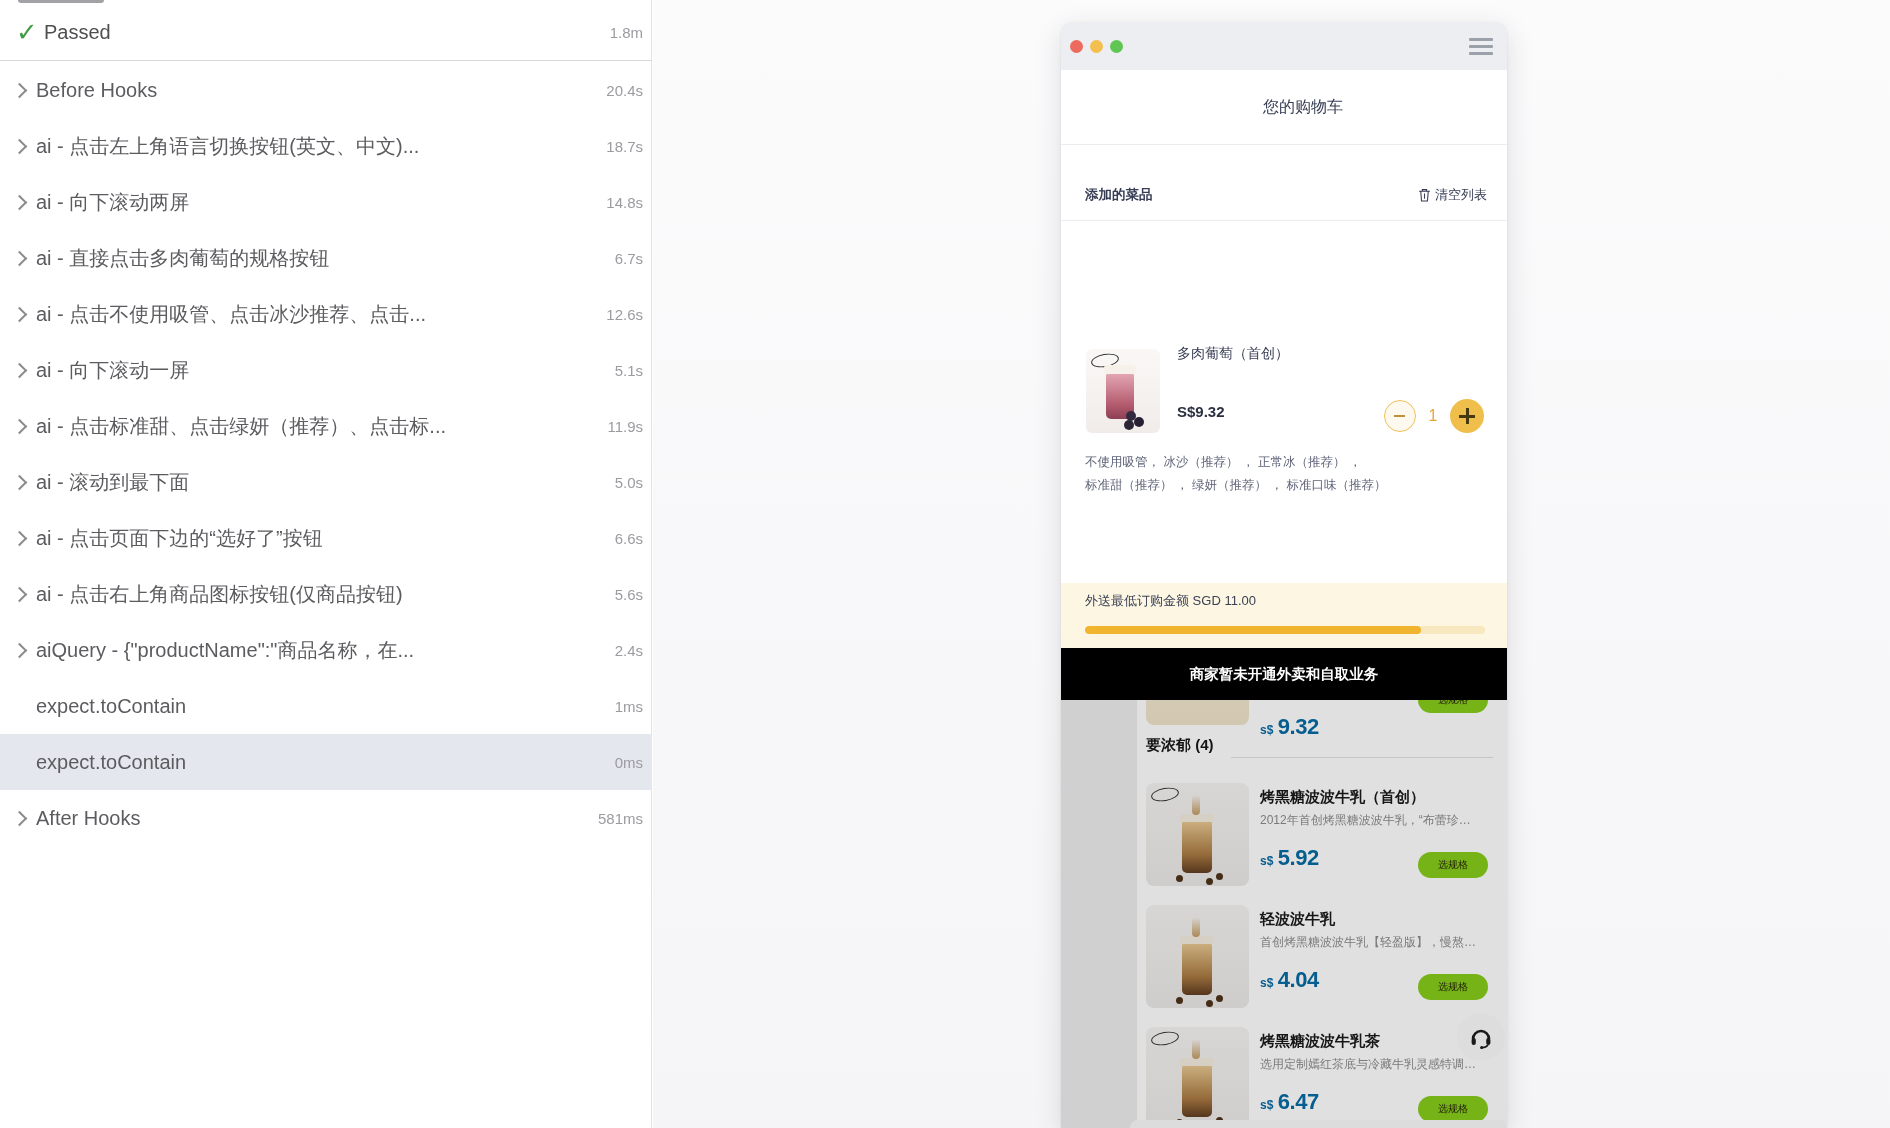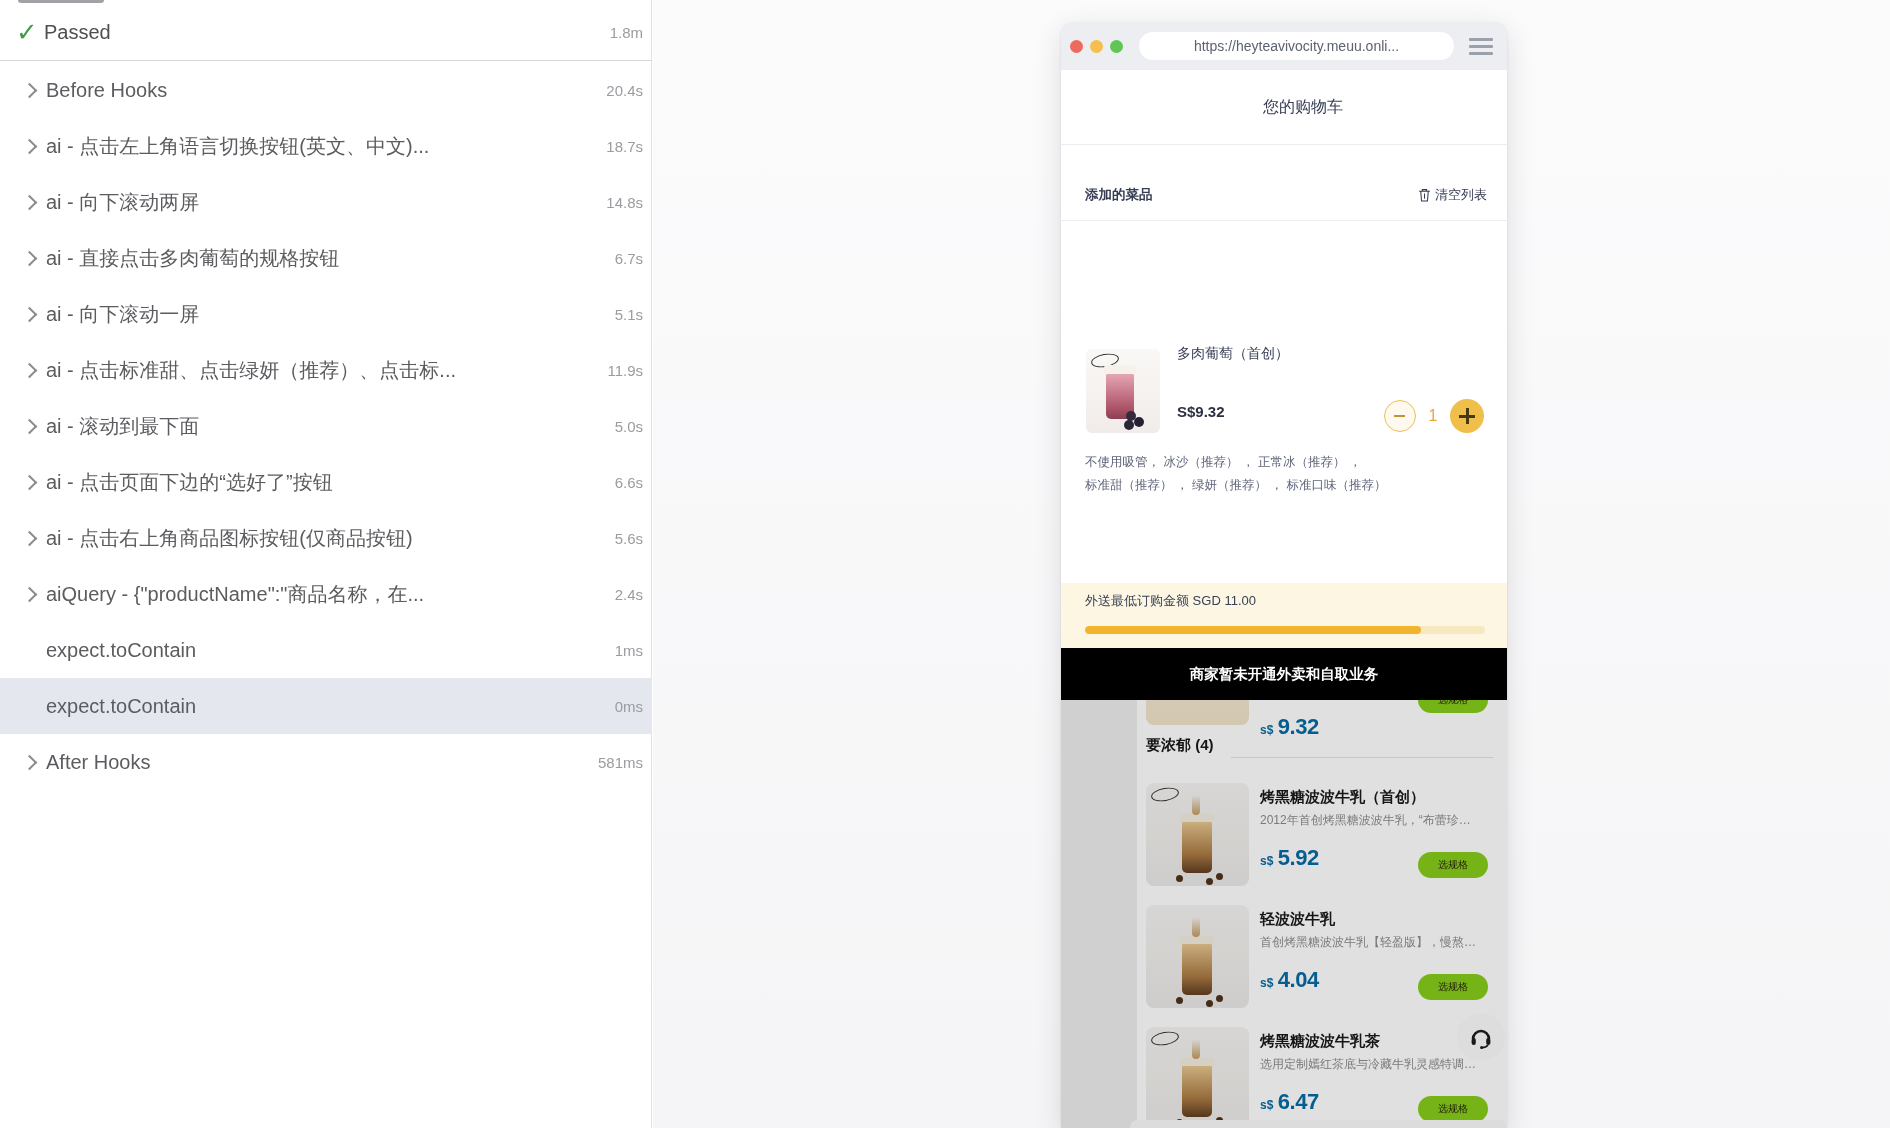--- a/index.html
+++ b/index.html
@@ -12,21 +12,21 @@
     background:#fff; border-right:1px solid #e2e2e4; }
   .partial-el { position:absolute; left:18px; top:0; width:86px; height:3px;
     background:#a2a2a6; border-radius:0 0 3px 3px; }
   .status-row { position:absolute; left:0; top:4px; width:652px; height:56px;
     display:flex; align-items:center; padding:0 9px 0 10px; }
   .check { color:#3f9c43; font-size:26px; width:34px; text-align:center; }
   .status-label { font-size:20px; color:#4f4f52; }
   .status-duration { margin-left:auto; font-size:15px; color:#9b9ba1; }
   .top-divider { position:absolute; left:0; top:60px; width:652px; height:1px; background:#d8d8da; }
   .step-list { position:absolute; left:0; top:62px; width:652px; }
-  .step-row { height:56px; display:flex; align-items:center; padding:0 9px 0 12px; }
+  .step-row { height:56px; display:flex; align-items:center; padding:0 9px 0 2px; }
   .step-row.hl { background:#e4e7ee; }
   .chev { width:34px; display:flex; justify-content:center; flex:none; }
   .chev::after { content:""; width:9px; height:9px; border-top:2px solid #8c8c90;
     border-right:2px solid #8c8c90; transform:rotate(45deg); }
   .chev.hidden::after { display:none; }
   .step-label { font-size:20px; color:#5c5c60; white-space:nowrap; overflow:hidden;
     text-overflow:ellipsis; max-width:505px; }
   .step-duration { margin-left:auto; font-size:15px; color:#9b9ba1; flex:none; padding-left:8px; }
 
   
@@ -162,20 +162,25 @@
           <span class="step-label">ai - 向下滚动两屏</span>
           <span class="step-duration">14.8s</span>
         </div>
         <div class="step-row">
           <span class="chev"></span>
           <span class="step-label">ai - 直接点击多肉葡萄的规格按钮</span>
           <span class="step-duration">6.7s</span>
         </div>
         <div class="step-row">
           <span class="chev"></span>
+          <span class="step-label">ai - 点击不使用吸管、点击冰沙推荐、点击...</span>
+          <span class="step-duration">12.6s</span>
+        </div>
+        <div class="step-row">
+          <span class="chev"></span>
           <span class="step-label">ai - 向下滚动一屏</span>
           <span class="step-duration">5.1s</span>
         </div>
         <div class="step-row">
           <span class="chev"></span>
           <span class="step-label">ai - 点击标准甜、点击绿妍（推荐）、点击标...</span>
           <span class="step-duration">11.9s</span>
         </div>
         <div class="step-row">
           <span class="chev"></span>
@@ -215,21 +220,20 @@
       </div>
   </div>
 
   <div class="preview-area">
     <div class="browser">
 
       <div class="chrome">
         <span class="dot red"></span>
         <span class="dot yellow"></span>
         <span class="dot green"></span>
-        <div class="url-pill">https://heyteavivocity.meuu.onli...</div>
         <div class="hamburger">
             <i></i>
             <i></i>
             <i></i>
           </div>
       </div>
 
       <div class="sheet-header">
         <span class="sheet-title">您的购物车</span>
         <span class="close-x">×</span>

